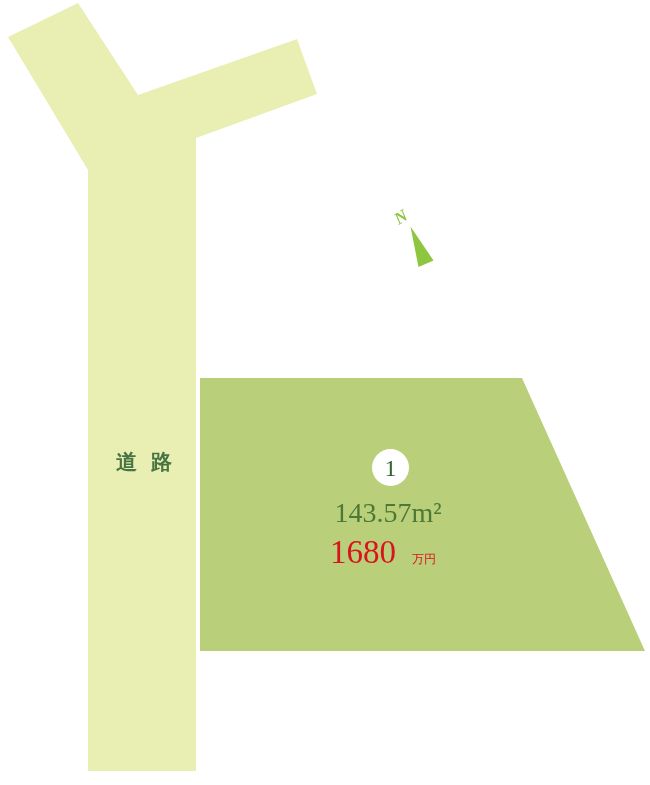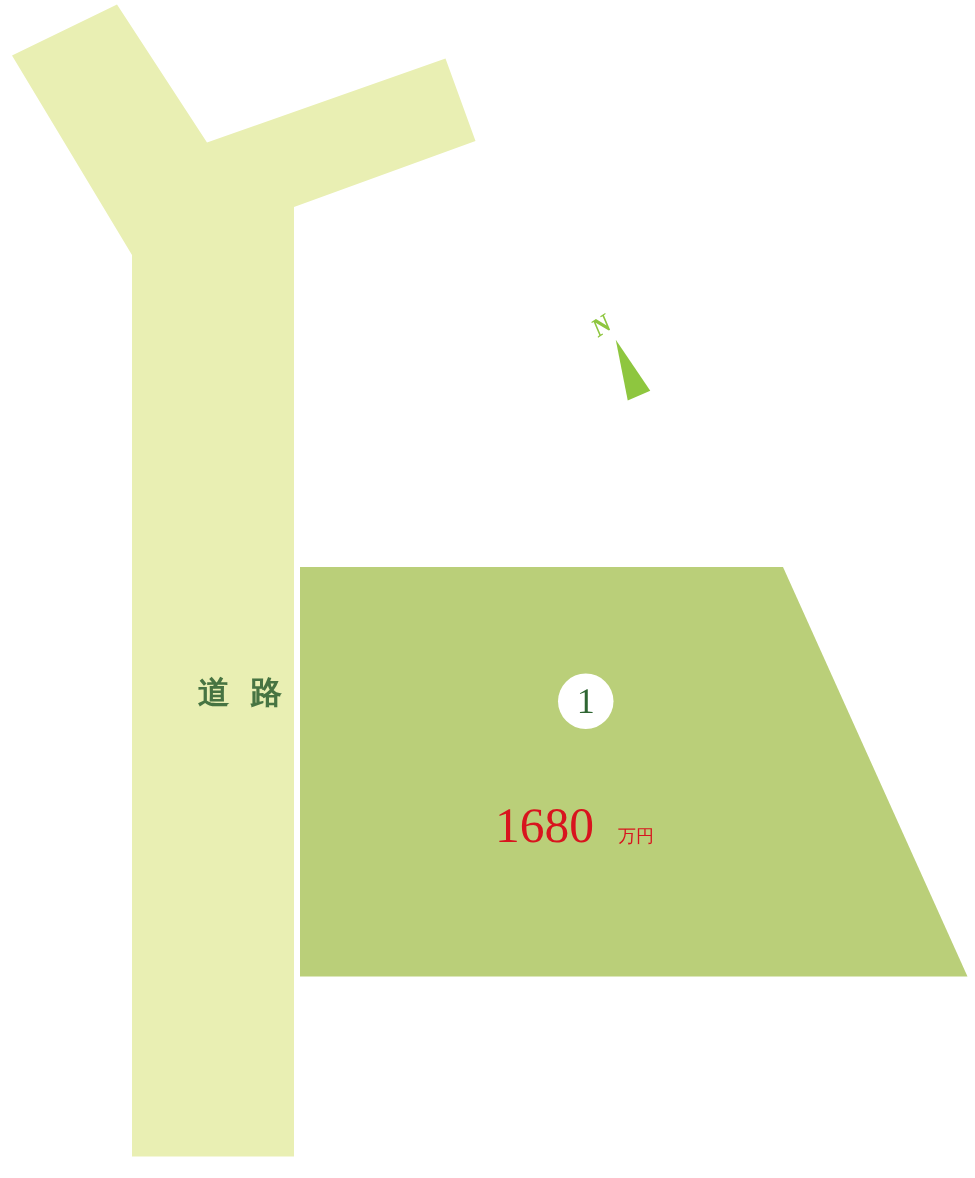--- a/index.html
+++ b/index.html
@@ -16,21 +16,21 @@
     left: 0;
     top: 0;
   }
   .label {
     position: absolute;
     transform: translate(-50%, -50%);
     white-space: nowrap;
     line-height: 1;
   }
   .road-label {
-    left: 160px;
+    left: 144px;
     top: 462px;
     font-size: 21px;
     letter-spacing: 14px;
     padding-left: 14px;
     color: #477442;
     font-weight: bold;
   }
   .compass-n {
     left: 401px;
     top: 217px;
@@ -89,19 +89,20 @@
   </svg>
 
   <div class="label road-label">道路</div>
 
   <div class="label compass-n">N</div>
 
   <div class="plot-number-badge">
     <span class="plot-number">1</span>
   </div>
 
+  <div class="label area-label">143.57m²</div>
 
   <div class="label price-label">
     <span class="price-value">1680</span>
     <span class="price-unit">万円</span>
   </div>
 
 </div>
 
 </body></html>

